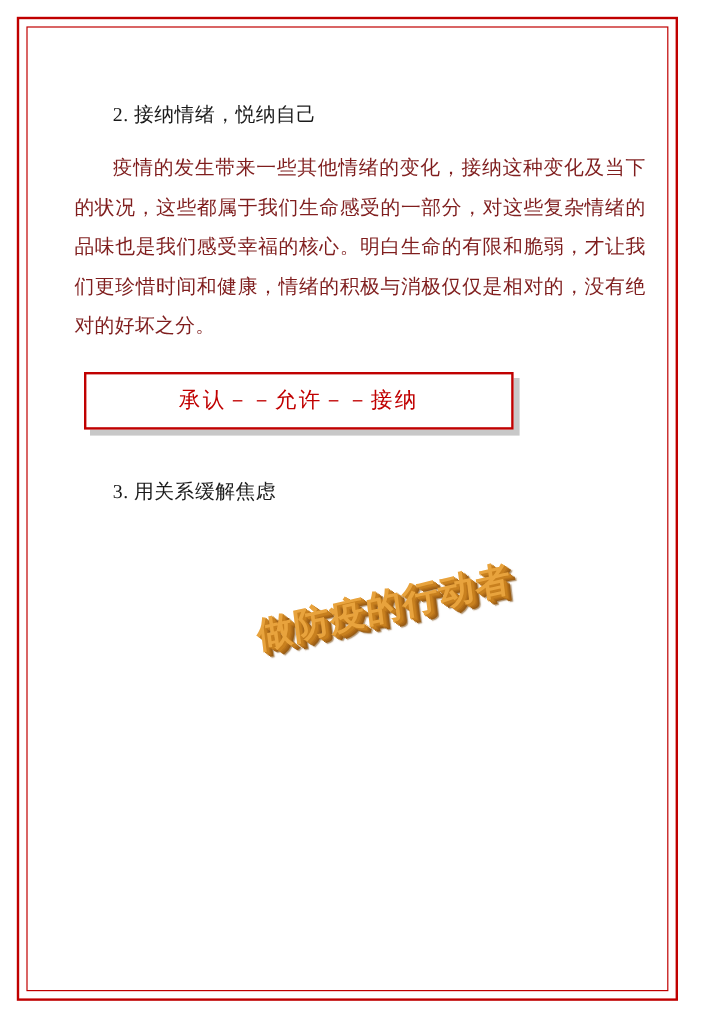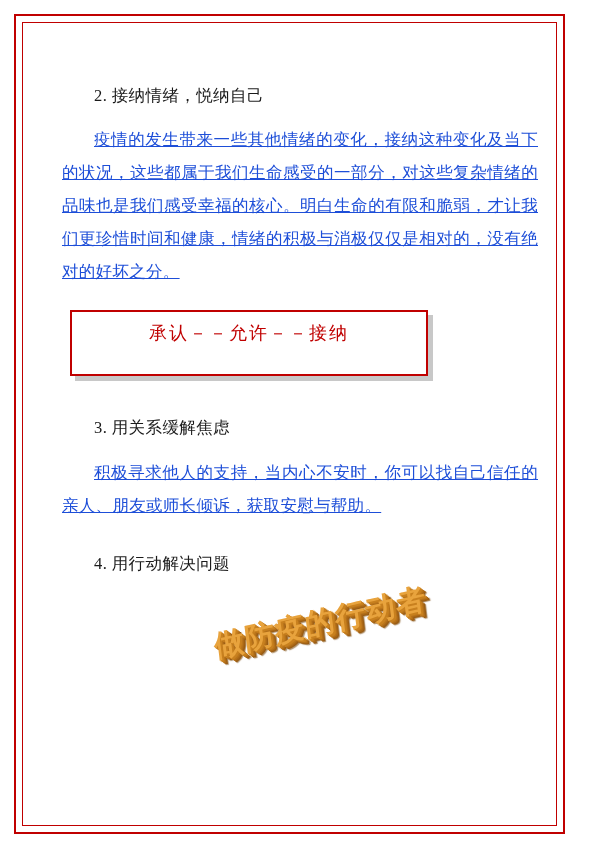--- a/index.html
+++ b/index.html
@@ -49,28 +49,27 @@
   .heading {
     font-size: 16.5px;
     color: #1a1a1a;
     line-height: 1.9;
     margin: 0 0 2px 0;
     text-indent: 32px;
     letter-spacing: 0.4px;
   }
   .para {
     font-size: 16.5px;
-    color: #1d4ed8;
+    color: #7f1d1d;
     line-height: 2.0;
     margin: 0;
     text-indent: 32px;
     text-align: justify;
     text-justify: inter-ideograph;
     letter-spacing: 0.3px;
-    text-decoration: underline;
   }
   .gap-lg { height: 26px; }
   .gap-sm { height: 10px; }
 
   
   .callout-wrap {
     position: relative;
     margin: 22px 0 10px 8px;
     width: 358px;
   }
@@ -81,21 +80,21 @@
     width: 100%;
     height: 100%;
     background: #9a9a9a;
     opacity: .55;
   }
   .callout {
     position: relative;
     border: 2px solid #c00000;
     background: #ffffff;
     text-align: center;
-    padding: 9px 0 29px 0;
+    padding: 9px 0 11px 0;
   }
   .callout-text {
     color: #c00000;
     font-size: 18px;
     letter-spacing: 2px;
     font-family: "Liberation Serif", "DejaVu Serif", serif;
   }
 
   
   .art-wrap {
@@ -142,25 +141,23 @@
       <div class="callout-shadow"></div>
       <div class="callout">
         <span class="callout-text">承认－－允许－－接纳</span>
       </div>
     </div>
 
     <div class="gap-lg"></div>
 
     <div class="heading">3. 用关系缓解焦虑</div>
     <div class="gap-sm"></div>
-    <p class="para">积极寻求他人的支持，当内心不安时，你可以找自己信任的亲人、朋友或师长倾诉，获取安慰与帮助。</p>
 
     <div class="gap-lg"></div>
 
-    <div class="heading">4. 用行动解决问题</div>
     <div class="gap-sm"></div>
 
     <div class="art-wrap">
       <div class="art-text">做防疫的行动者</div>
     </div>
 
   </div>
 </div>
 
 </body></html>

